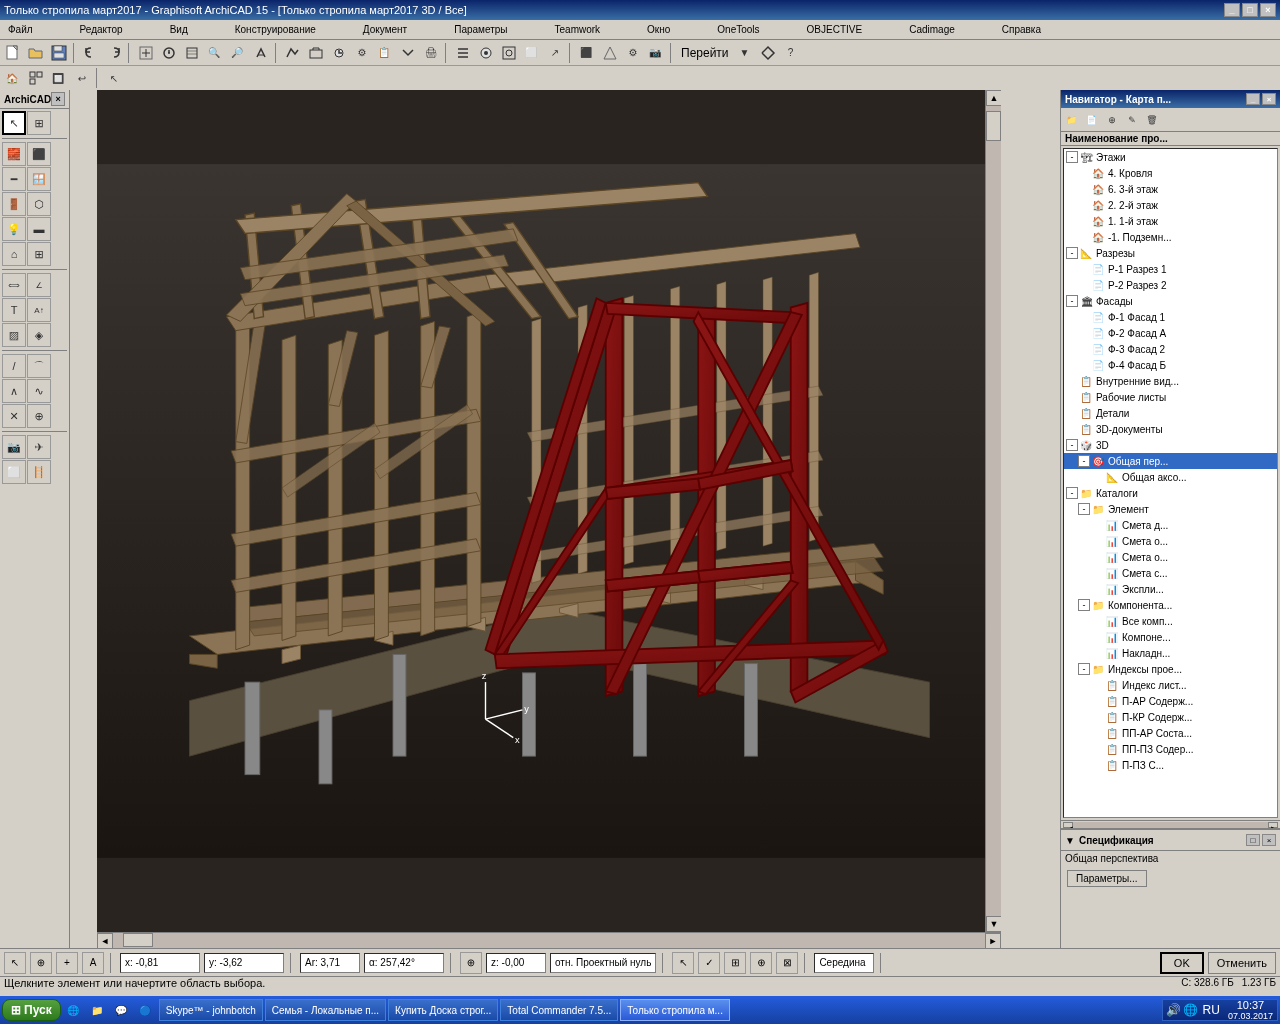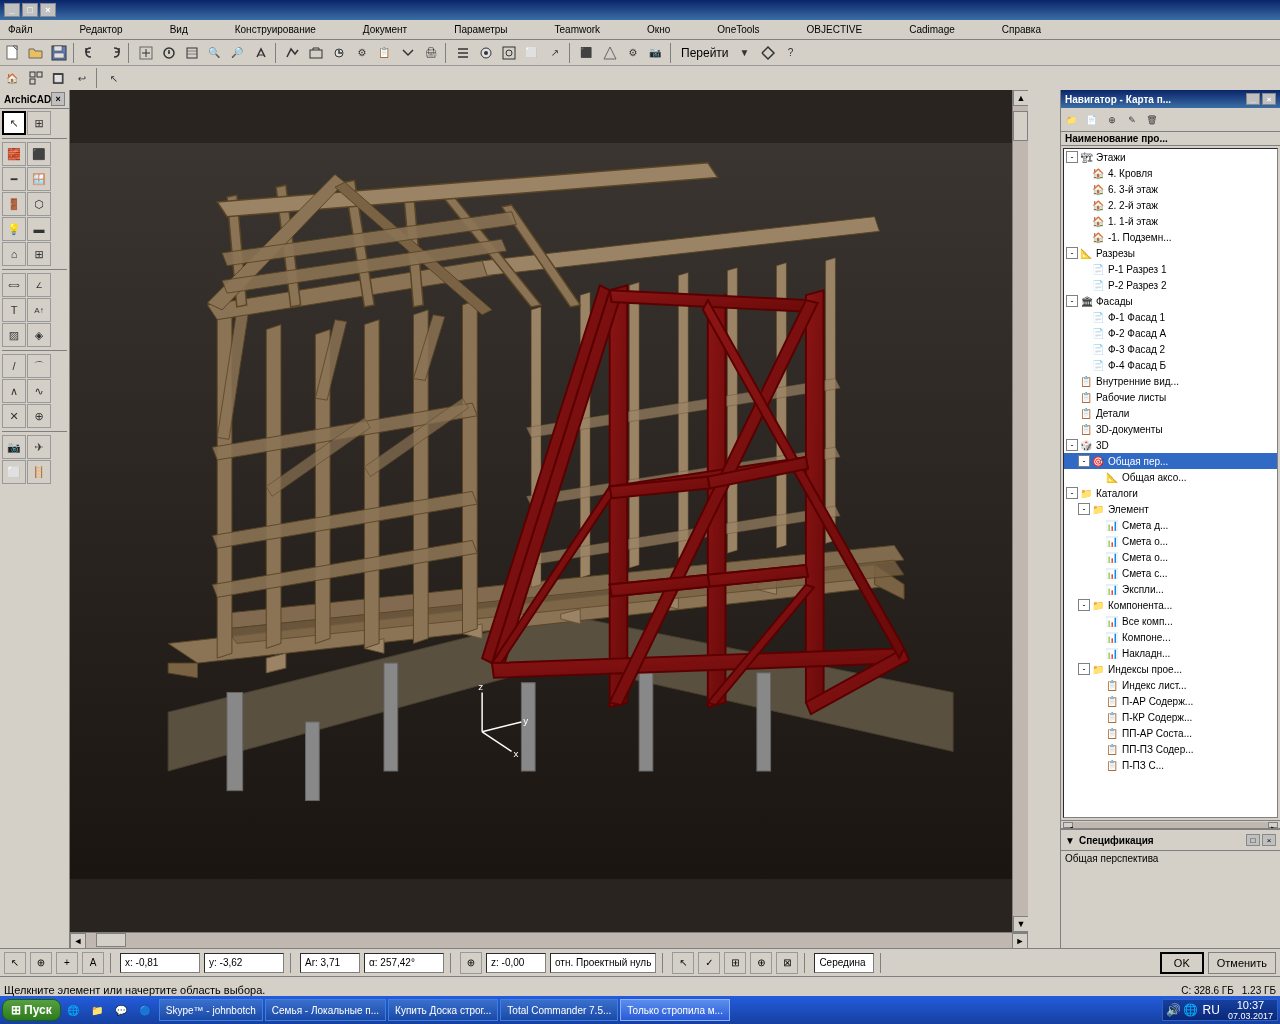--- a/index.html
+++ b/index.html
@@ -59,20 +59,21 @@
       font-size: 10px;
       color: #333;
     }
     .tb-separator { width: 4px; height: 20px; border-left: 1px solid #808080; margin: 0 2px; }
     .tb-btn svg { width: 16px; height: 16px; }
 
     
     #main-layout {
       display: flex;
       height: calc(1024px - 20px - 20px - 53px - 28px - 28px - 20px);
+      gap: 27px;
     }
 
     
     #left-panel {
       width: 70px;
       background: #d4d0c8;
       border-right: 1px solid #808080;
       display: flex;
       flex-direction: column;
     }
@@ -238,21 +239,21 @@
       font-size: 11px;
       cursor: pointer;
       height: 22px;
     }
     
     #prompt-bar {
       height: 20px;
       background: #d4d0c8;
       border-top: 1px solid #808080;
       display: flex;
-      align-items: flex-end;
+      align-items: flex-start;
       padding: 0 4px;
       font-size: 10px;
     }
 
     
     #taskbar {
       height: 28px;
       background: linear-gradient(to bottom, #245cdc, #1640a0);
       display: flex;
       align-items: center;
@@ -349,20 +350,21 @@
     #spec-buttons {
       display: flex;
       padding: 2px 4px;
       gap: 4px;
     }
   </style>
 </head>
 <body>
 
 <div id="title-bar">
+  <span style="font-size:11px; font-weight:normal;">Только стропила март2017 - Graphisoft ArchiCAD 15 - [Только стропила март2017 3D / Все]</span>
   <div id="title-bar-buttons">
     <div class="title-btn">_</div>
     <div class="title-btn">□</div>
     <div class="title-btn" style="background:#c0c0c0;">×</div>
   </div>
 </div>
 
 <div id="menu-bar">
   <span class="menu-item">Файл</span>
   <span class="menu-item">Редактор</span>
@@ -1020,20 +1022,23 @@
         <div style="display:flex; align-items:center;">
           <span style="font-size:10px; margin-right:4px; cursor:pointer;">▼</span>
           <span style="font-size:10px; font-weight:bold;">Спецификация</span>
         </div>
         <div style="display:flex; gap:2px;">
           <div class="title-btn" style="width:14px; height:12px; font-size:8px;">□</div>
           <div class="title-btn" style="width:14px; height:12px; font-size:8px;">×</div>
         </div>
       </div>
       <div style="padding:2px 4px; font-size:10px;">Общая перспектива</div>
+      <div id="spec-buttons">
+        <button class="spec-btn">Параметры...</button>
+      </div>
     </div>
   </div>
 </div>
 
 <div id="viewport-status">
 
   <div class="status-btn">↖</div>
   <div class="status-btn">⊕</div>
   <div class="status-btn">+</div>
   <div class="status-btn">A</div>

